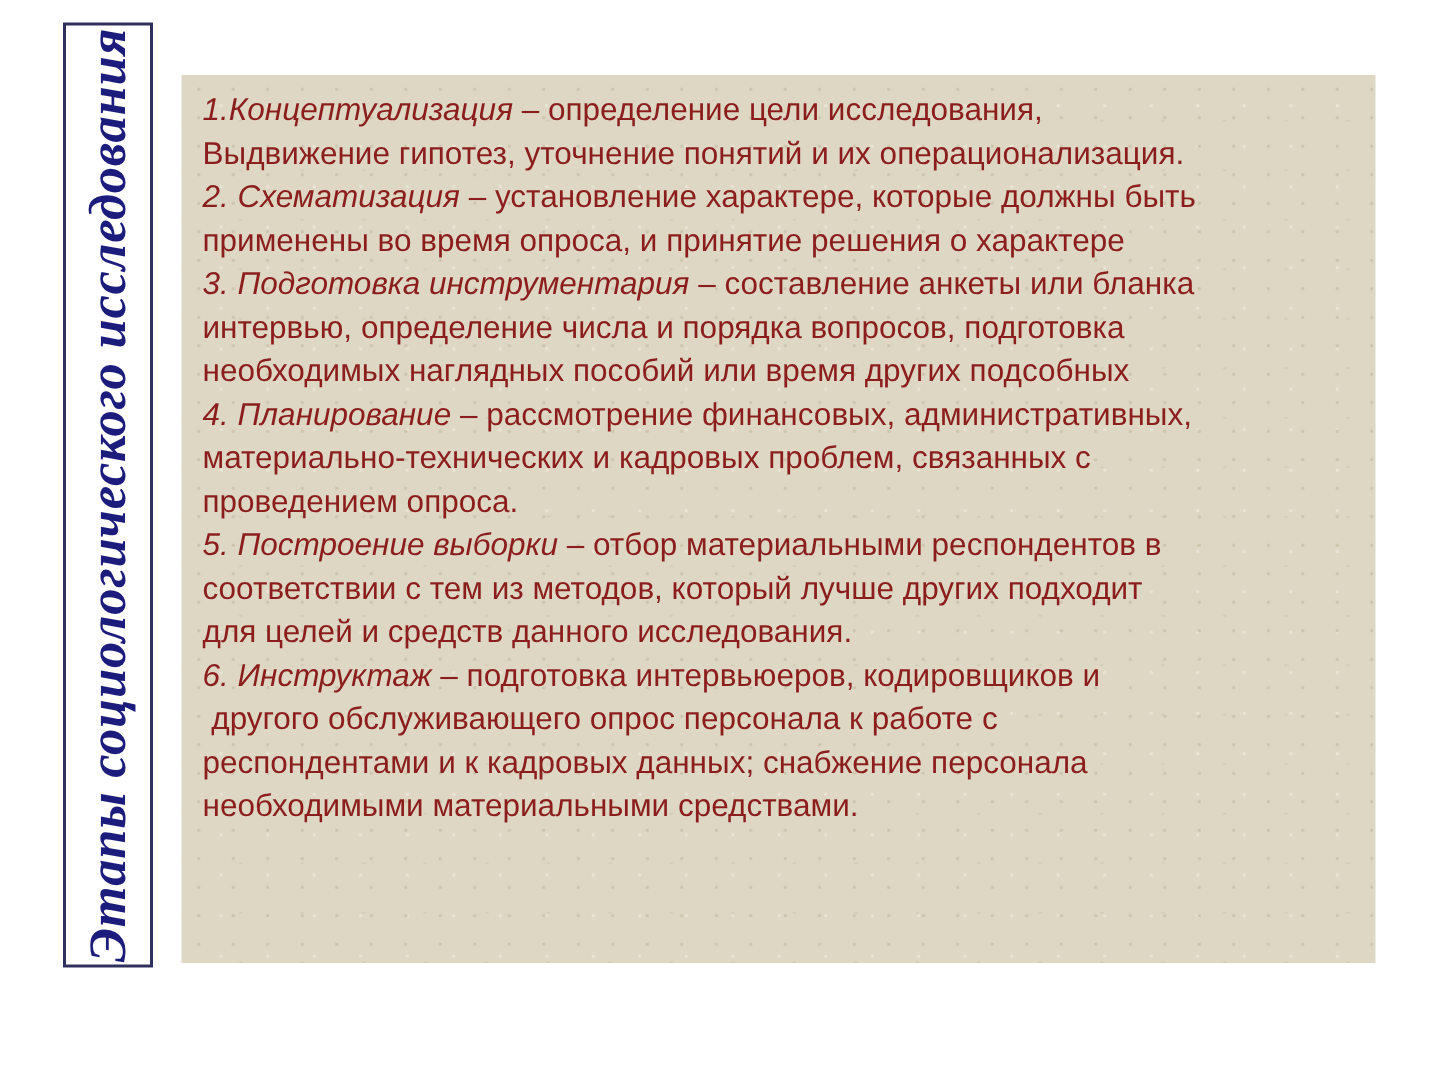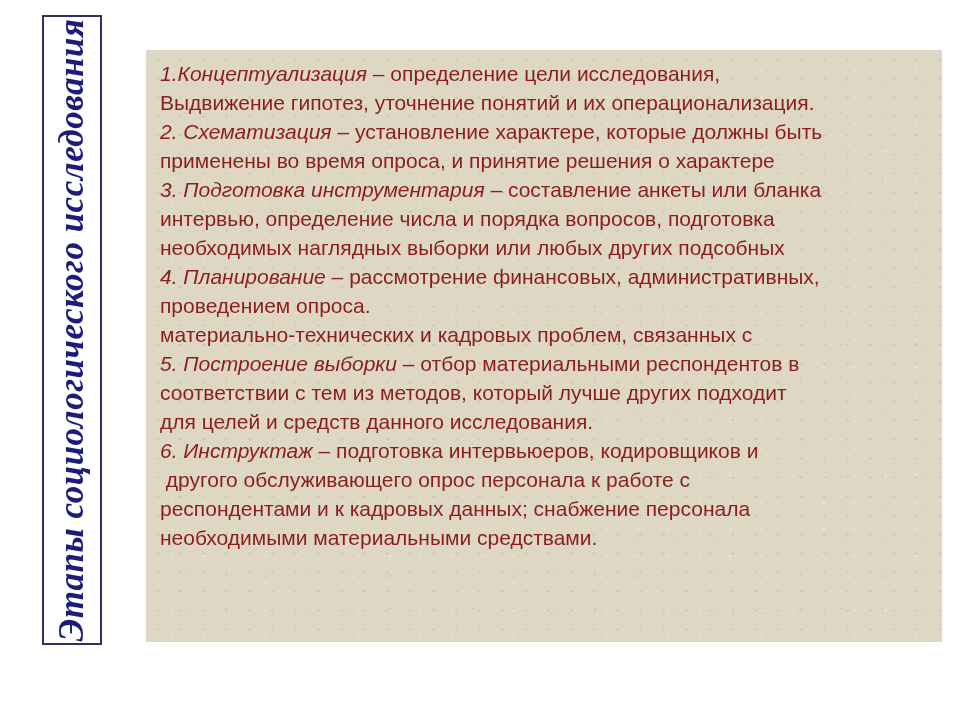--- a/index.html
+++ b/index.html
@@ -51,21 +51,20 @@
     background-color: #ded7c4;
     background-image:
       radial-gradient(#cdc5ae 1px, rgba(0,0,0,0) 1.4px),
       radial-gradient(#e9e3d3 1px, rgba(0,0,0,0) 1.4px),
       radial-gradient(#d5cdb8 1px, rgba(0,0,0,0) 1.3px);
     background-size: 23px 19px, 31px 27px, 41px 33px;
     background-position: 0 0, 11px 7px, 19px 14px;
     color: #8b1d1d;
     font-size: 21px;
     line-height: 29px;
-    margin-left: 25px;
   }
   .text-line {
     white-space: pre;
   }
   .text-line .seg-italic {
     font-style: italic;
   }
 </style>
 </head>
 <body>
@@ -77,24 +76,24 @@
   </div>
 
   <div class="content-panel">
     <div id="body-lines">
         <div class="text-line"><span class="seg-italic">1.Концептуализация</span><span class="seg-regular"> – определение цели исследования,</span></div>
         <div class="text-line"><span class="seg-regular">Выдвижение гипотез, уточнение понятий и их операционализация.</span></div>
         <div class="text-line"><span class="seg-italic">2. Схематизация</span><span class="seg-regular"> – установление характере, которые должны быть</span></div>
         <div class="text-line"><span class="seg-regular">применены во время опроса, и принятие решения о характере</span></div>
         <div class="text-line"><span class="seg-italic">3. Подготовка инструментария</span><span class="seg-regular"> – составление анкеты или бланка</span></div>
         <div class="text-line"><span class="seg-regular">интервью, определение числа и порядка вопросов, подготовка</span></div>
-        <div class="text-line"><span class="seg-regular">необходимых наглядных выборки или любых других подсобных</span></div>
+        <div class="text-line"><span class="seg-regular">необходимых наглядных пособий или время других подсобных</span></div>
         <div class="text-line"><span class="seg-italic">4. Планирование</span><span class="seg-regular"> – рассмотрение финансовых, административных,</span></div>
+        <div class="text-line"><span class="seg-regular">материально-технических и кадровых проблем, связанных с</span></div>
         <div class="text-line"><span class="seg-regular">проведением опроса.</span></div>
-        <div class="text-line"><span class="seg-regular">материально-технических и кадровых проблем, связанных с</span></div>
         <div class="text-line"><span class="seg-italic">5. Построение выборки</span><span class="seg-regular"> – отбор материальными респондентов в</span></div>
         <div class="text-line"><span class="seg-regular">соответствии с тем из методов, который лучше других подходит</span></div>
         <div class="text-line"><span class="seg-regular">для целей и средств данного исследования.</span></div>
         <div class="text-line"><span class="seg-italic">6. Инструктаж</span><span class="seg-regular"> – подготовка интервьюеров, кодировщиков и</span></div>
         <div class="text-line"><span class="seg-regular"> другого обслуживающего опрос персонала к работе с</span></div>
         <div class="text-line"><span class="seg-regular">респондентами и к кадровых данных; снабжение персонала</span></div>
         <div class="text-line"><span class="seg-regular">необходимыми материальными средствами.</span></div>
       </div>
   </div>
 

